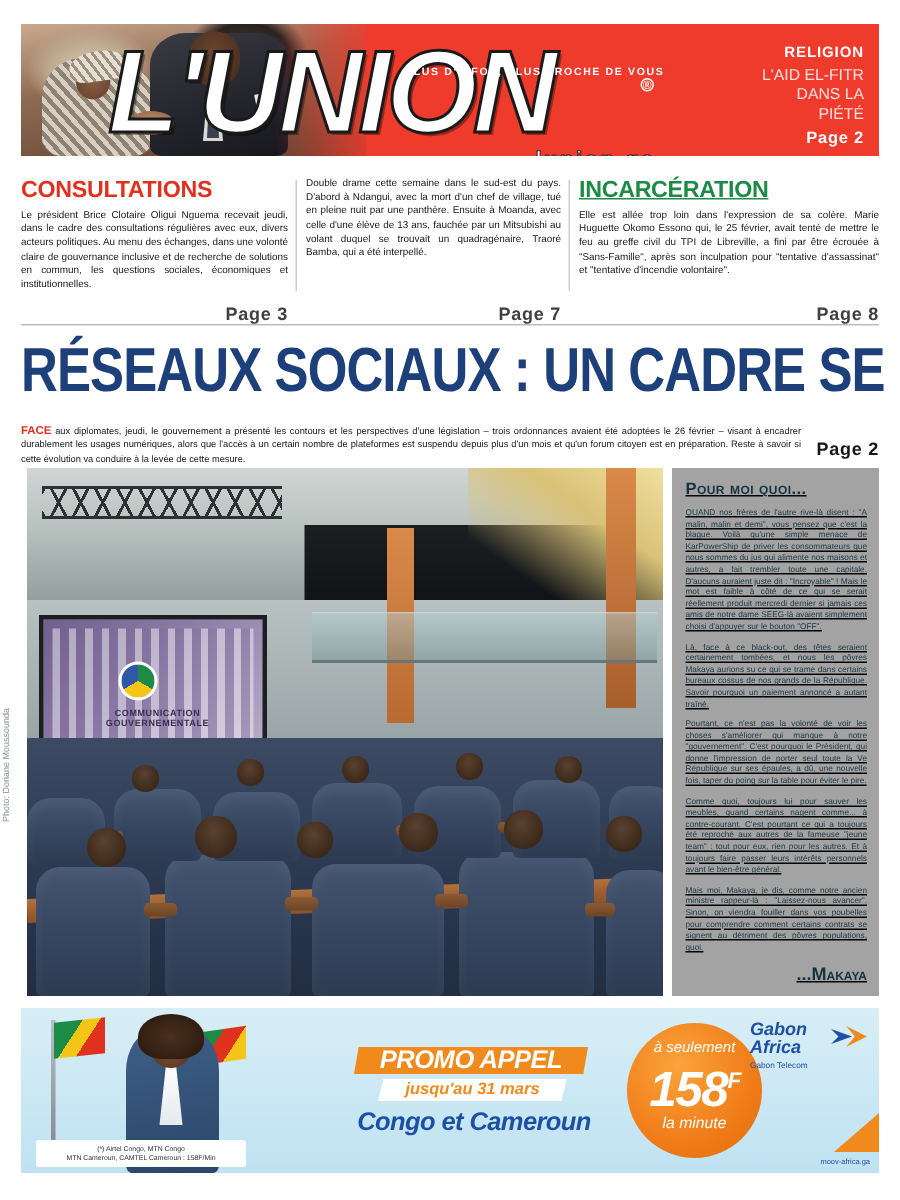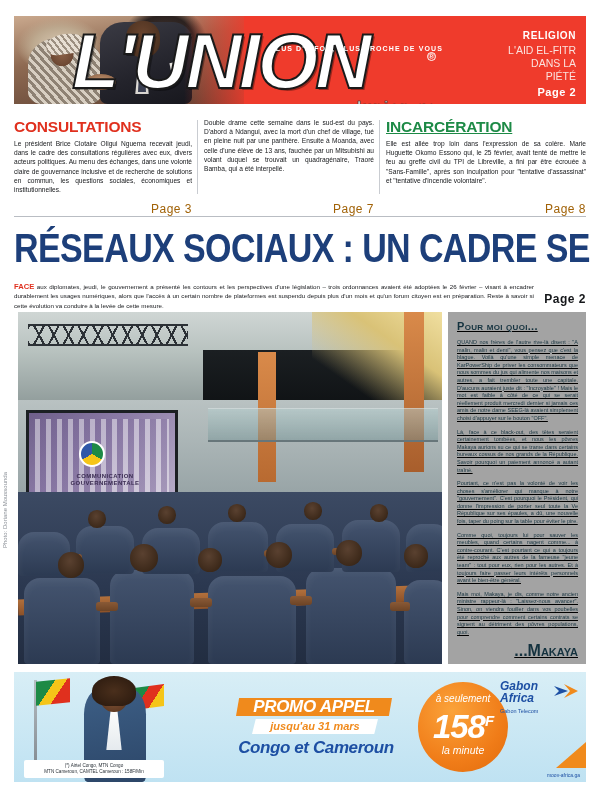--- a/index.html
+++ b/index.html
@@ -131,21 +131,21 @@
   }
   .t1 .t-kicker { color: #e0301e; }
   .t2 .t-kicker { color: #1d8a46; }
   .t3 .t-kicker { color: #1d8a46; text-decoration: underline; }
   .teaser .t-body {
     font-size: 6.6px; line-height: 9.2px; color: #15171a;
     text-align: justify;
   }
   .teaser .t-page {
     position: absolute; right: 12px; bottom: -2px;
-    font-size: 12px; font-weight: 400; color: #a16207; letter-spacing:.5px;
+    font-size: 12px; font-weight: 700; color: #404040; letter-spacing:.5px;
   }
   .t3 .t-page { right: 0; }
   .t-sep {
     position: absolute; top: 2px; right: 6px; width: 1px; height: 74px;
     background: #c9ccd1;
   }
 
   
   .rule-top {
     position:absolute; left:14px; top:216px; width:572px; height:1px; background:#b9bdc3;
@@ -275,21 +275,21 @@
   .op-title {
     font-size: 11px; font-weight: 700; color: #14323f;
     font-variant: small-caps; letter-spacing: .3px;
     margin-bottom: 7px;
   }
   .op-p {
     font-size: 5.5px; line-height: 7.6px; color: #1a3642;
     text-align: justify; margin-bottom: 6px;
   }
   .op-sign {
-    text-align: right; font-size: 16px; font-weight: 700;
+    text-align: right; font-size: 12px; font-weight: 700;
     color: #14323f; font-variant: small-caps; margin-top: 4px;
   }
 
   
   .ad {
     position: absolute; left: 14px; top: 672px; width: 572px; height: 110px;
     background: linear-gradient(180deg,#d8eef6 0%, #bfe2f2 100%);
     overflow: hidden;
   }
   .ad-left {

